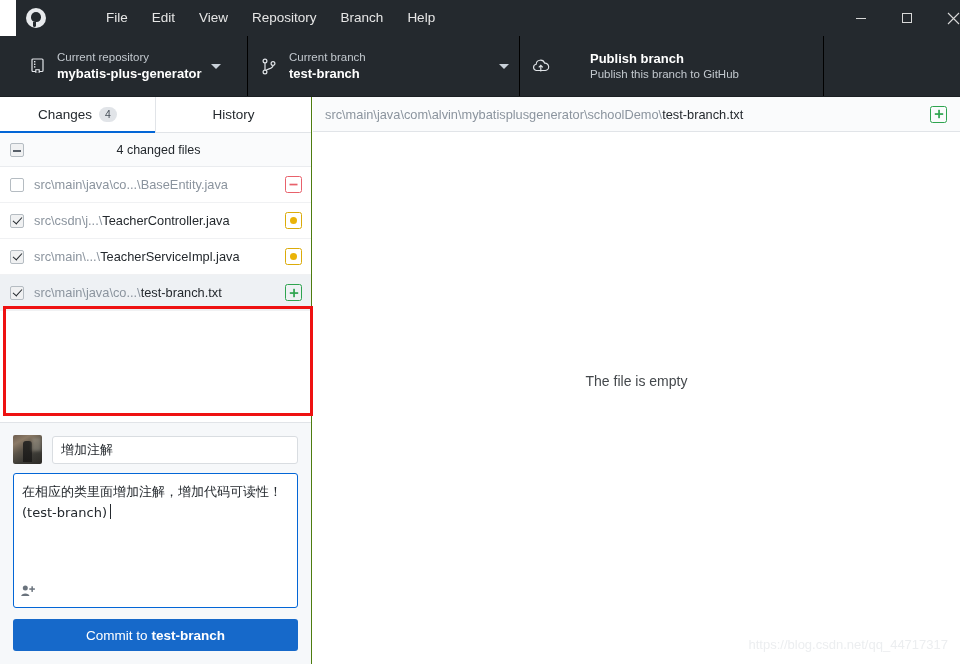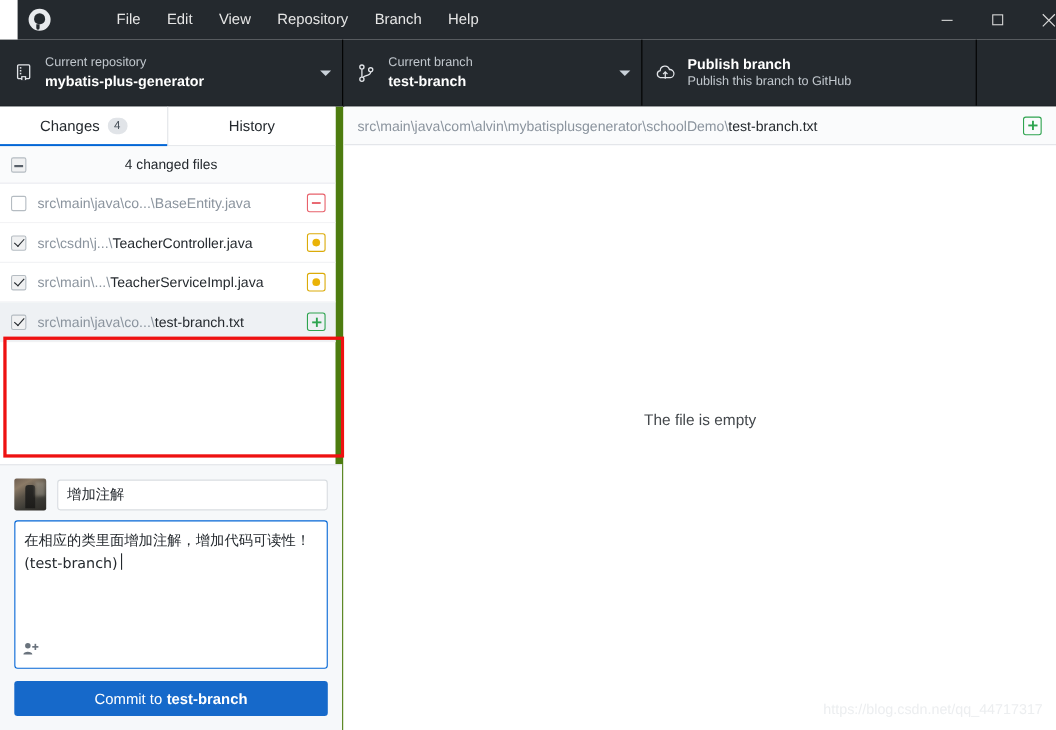--- a/index.html
+++ b/index.html
@@ -46,23 +46,23 @@
   
   .toolbar {
     position: absolute; top: 36px; left: 0; width: 960px; height: 61px;
     background: #24292e; display: flex; align-items: stretch;
     border-bottom: 1px solid #1b1f23;
   }
   .tb-sec {
     display: flex; align-items: center; position: relative;
     border-right: 1px solid #000;
   }
-  .tb-repo { width: 312px; padding: 0 10px; }
+  .tb-repo { width: 248px; padding: 0 26px; }
   .tb-branch { width: 272px; padding: 0 10px; }
-  .tb-publish { width: 304px; padding: 0 10px; }
+  .tb-publish { width: 304px; padding: 0 10px; gap: 29px; }
   .tb-icon {
     width: 22px; flex: 0 0 22px; display: flex; align-items: center;
     justify-content: center; color: #e1e4e8; margin-right: 9px;
   }
   .tb-text { flex: 1; min-width: 0; }
   .tb-label {
     font-size: 11.5px; color: #c2c8ce; line-height: 15px;
     white-space: nowrap; overflow: hidden; text-overflow: ellipsis;
   }
   .tb-value {
@@ -71,21 +71,21 @@
   }
   .caret {
     width: 0; height: 0; border-left: 5px solid transparent;
     border-right: 5px solid transparent; border-top: 5px solid #c9d1d9;
     margin-left: 8px; flex: 0 0 auto;
   }
 
   
   .sidebar {
     position: absolute; top: 97px; left: 0; width: 312px; height: 567px;
-    background: #fff; border-right: 7px solid #4d7c0f;
+    background: #fff; border-right: 1px solid #4d7c0f;
   }
   .tabs {
     display: flex; height: 36px; border-bottom: 1px solid #e1e4e8;
     background: #fff;
   }
   .tab {
     flex: 1; display: flex; align-items: center; justify-content: center;
     font-size: 13.5px; color: #24292e; position: relative; gap: 7px;
     border-right: 1px solid #e1e4e8;
   }

